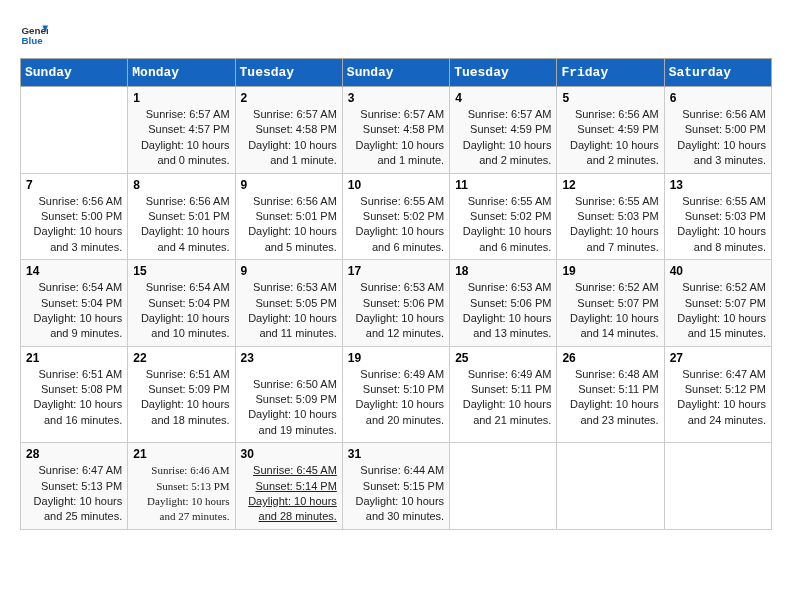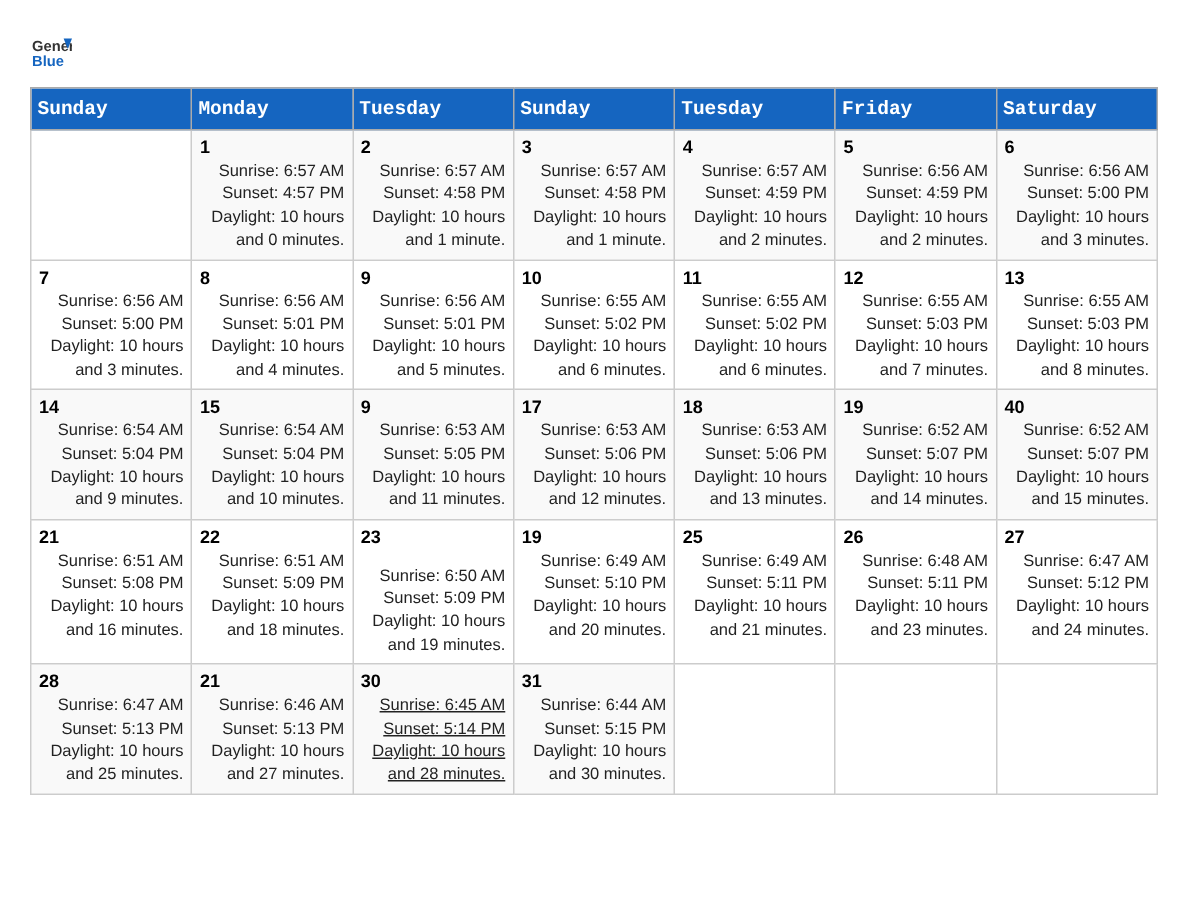--- a/index.html
+++ b/index.html
@@ -312,21 +312,21 @@
       <tr>
         <td>
           <span class="day-number">28</span>
           <div class="day-info" style="white-space: pre-line;">Sunrise: 6:47 AM
 Sunset: 5:13 PM
 Daylight: 10 hours
 and 25 minutes.</div>
         </td>
         <td>
           <span class="day-number">21</span>
-          <div class="day-info" style="white-space: pre-line;">Sunrise: 6:46 AM
+          <div class="day-info" style="white-space: pre-line; font-family: Liberation Serif, serif;">Sunrise: 6:46 AM
 Sunset: 5:13 PM
 Daylight: 10 hours
 and 27 minutes.</div>
         </td>
         <td>
           <span class="day-number">30</span>
           <div class="day-info" style="white-space: pre-line; text-decoration: underline;">Sunrise: 6:45 AM
 Sunset: 5:14 PM
 Daylight: 10 hours
 and 28 minutes.</div>

